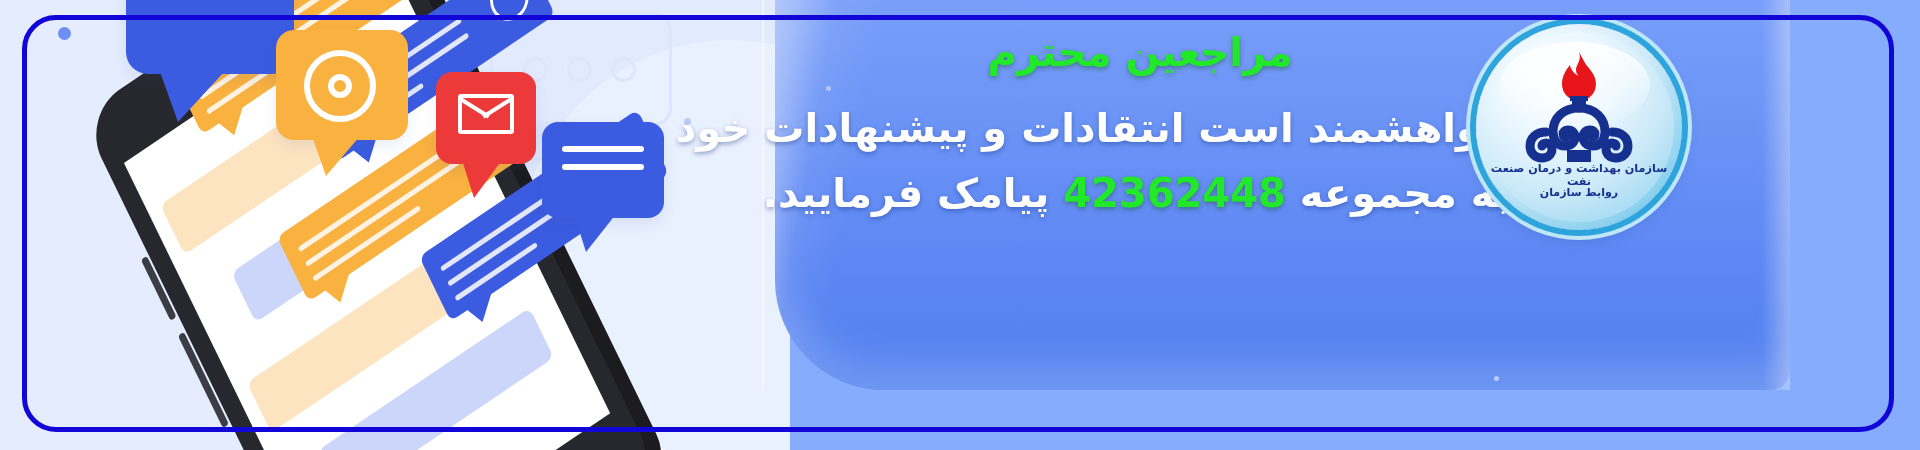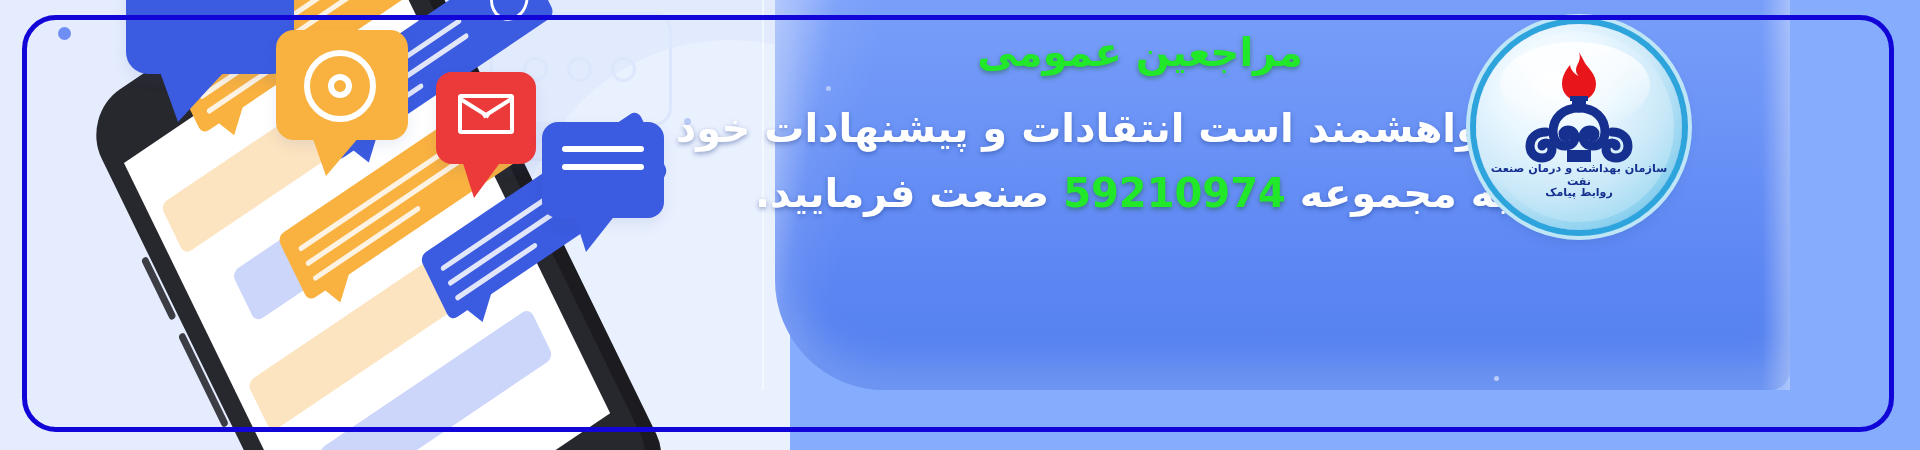--- a/index.html
+++ b/index.html
@@ -232,40 +232,40 @@
       <span class="tail"></span>
     </div>
   </div>
 
   <div class="gloss-panel"></div>
   <div class="panel-hairline"></div>
   <div class="panel-speck"></div>
   <div class="panel-speck2"></div>
 
   <div class="text-block">
-    <div class="headline">مراجعین عمومی</div>
+    <div class="headline">مراجعین محترم</div>
     <div class="body-line first">خواهشمند است انتقادات و پیشنهادات خود</div>
-    <div class="body-line"><span>به مجموعه </span><span class="sms-number">59210974</span><span> صنعت فرمایید.</span></div>
+    <div class="body-line"><span>به مجموعه </span><span class="sms-number">42362448</span><span> پیامک فرمایید.</span></div>
   </div>
 
   <div class="logo">
     <div class="logo-inner">
       <div class="logo-gloss"></div>
       <svg class="flame" width="58" height="56" viewBox="0 0 58 56">
         <path d="M29 0c3 9-3 12-3 18 0 4 3 6 3 6s-8-3-9-11c-5 6-8 12-8 19 0 10 8 17 17 17s17-7 17-17c0-10-8-16-11-21-2-4-4-7-6-11z" fill="#e8161b"></path>
         <path d="M20 44h18v5H20z" fill="#15308f"></path>
       </svg>
       <svg class="nioc" width="146" height="76" viewBox="0 0 146 76">
         <path d="M66 2h14v16h-14z" fill="#15308f"></path>
         <path d="M73 14c-16 0-26 10-26 24 0 8 5 14 12 14 6 0 10-4 10-9 0-4-3-7-7-7-3 0-5 2-5 4 0 2 1 3 3 3" fill="none" stroke="#15308f" stroke-width="9" stroke-linecap="round"></path>
         <path d="M73 14c16 0 26 10 26 24 0 8-5 14-12 14-6 0-10-4-10-9 0-4 3-7 7-7 3 0 5 2 5 4 0 2-1 3-3 3" fill="none" stroke="#15308f" stroke-width="9" stroke-linecap="round"></path>
         <path d="M40 38c-10 0-16 6-16 14 0 7 5 12 12 12 6 0 10-4 10-9 0-4-3-6-6-6-2 0-4 1-4 3" fill="none" stroke="#15308f" stroke-width="9" stroke-linecap="round"></path>
         <path d="M106 38c10 0 16 6 16 14 0 7-5 12-12 12-6 0-10-4-10-9 0-4 3-6 6-6 2 0 4 1 4 3" fill="none" stroke="#15308f" stroke-width="9" stroke-linecap="round"></path>
         <path d="M61 56h24v12H61z" fill="#15308f"></path>
       </svg>
       <div class="logo-text-1">سازمان بهداشت و درمان صنعت نفت</div>
-      <div class="logo-text-2">روابط پیامک</div>
+      <div class="logo-text-2">روابط سازمان</div>
     </div>
   </div>
 
   <div class="frame"></div>
   <div class="frame-dot"></div>
 </div>
 
 </body></html>

